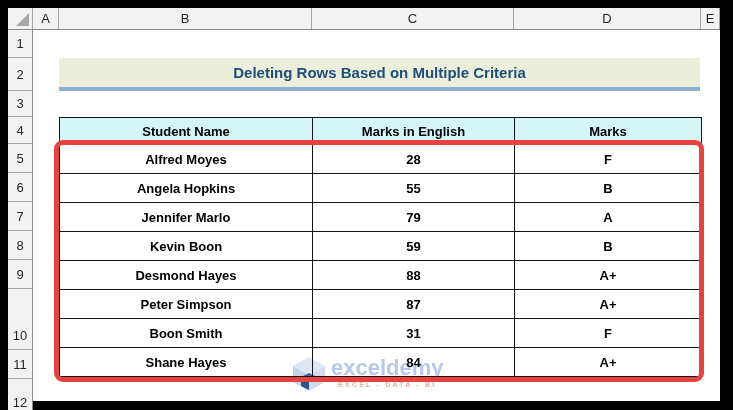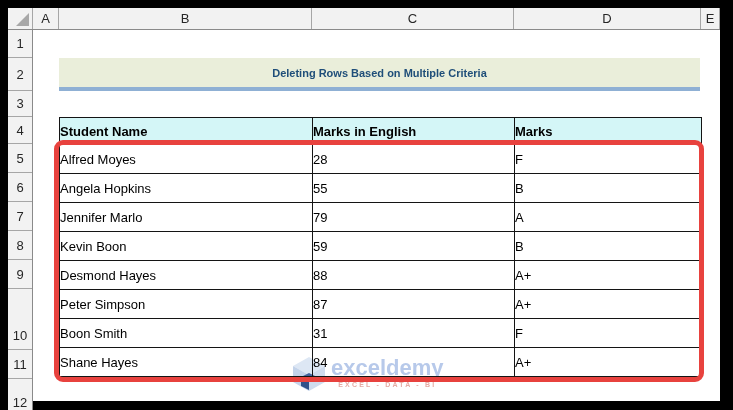--- a/index.html
+++ b/index.html
@@ -24,29 +24,29 @@
 
   
   #rowheaders{position:absolute;left:8px;top:30px;width:25px;z-index:2;
     background:var(--hdr-bg);border-right:1px solid var(--hdr-edge);}
   .rowhdr{width:100%;border-bottom:1px solid var(--hdr-border);display:flex;align-items:center;
     justify-content:center;font-size:13px;color:var(--hdr-text);background:var(--hdr-bg);}
 
   
   #banner{position:absolute;left:59px;top:58px;width:641px;z-index:2;}
   #banner .bar{height:29px;background:var(--banner-bg);display:flex;align-items:center;justify-content:center;}
-  #banner .bar span{font-size:11px;font-weight:bold;color:var(--banner-text);}
+  #banner .bar span{font-size:15px;font-weight:bold;color:var(--banner-text);}
   #banner .underline{height:4px;background:var(--banner-line);}
 
   
   #datatable{position:absolute;left:59px;top:117px;border-collapse:collapse;table-layout:fixed;z-index:2;}
-  #datatable th,#datatable td{border:1.5px solid var(--grid-line);text-align:left;
+  #datatable th,#datatable td{border:1.5px solid var(--grid-line);text-align:center;
     font-size:13px;color:#000;background:transparent;overflow:hidden;}
   #datatable th{height:27px;font-weight:bold;background:var(--thead-bg);}
-  #datatable td{height:29px;font-weight:normal;}
+  #datatable td{height:29px;font-weight:bold;}
 
   
   #redbox{position:absolute;left:54px;top:140px;width:650px;height:242px;
     border:5px solid var(--red);border-radius:9px;z-index:3;pointer-events:none;}
 
   
   #watermark{position:absolute;left:289px;top:355px;display:flex;align-items:flex-start;z-index:1;}
   #wm-text{margin-left:2px;display:flex;flex-direction:column;align-items:center;}
   #wm-brand{font-size:22px;font-weight:bold;color:var(--wm-blue);letter-spacing:0px;line-height:26px;}
   #wm-tagline{font-size:7px;font-weight:bold;color:var(--wm-pink);letter-spacing:2.2px;margin-top:0px;}

